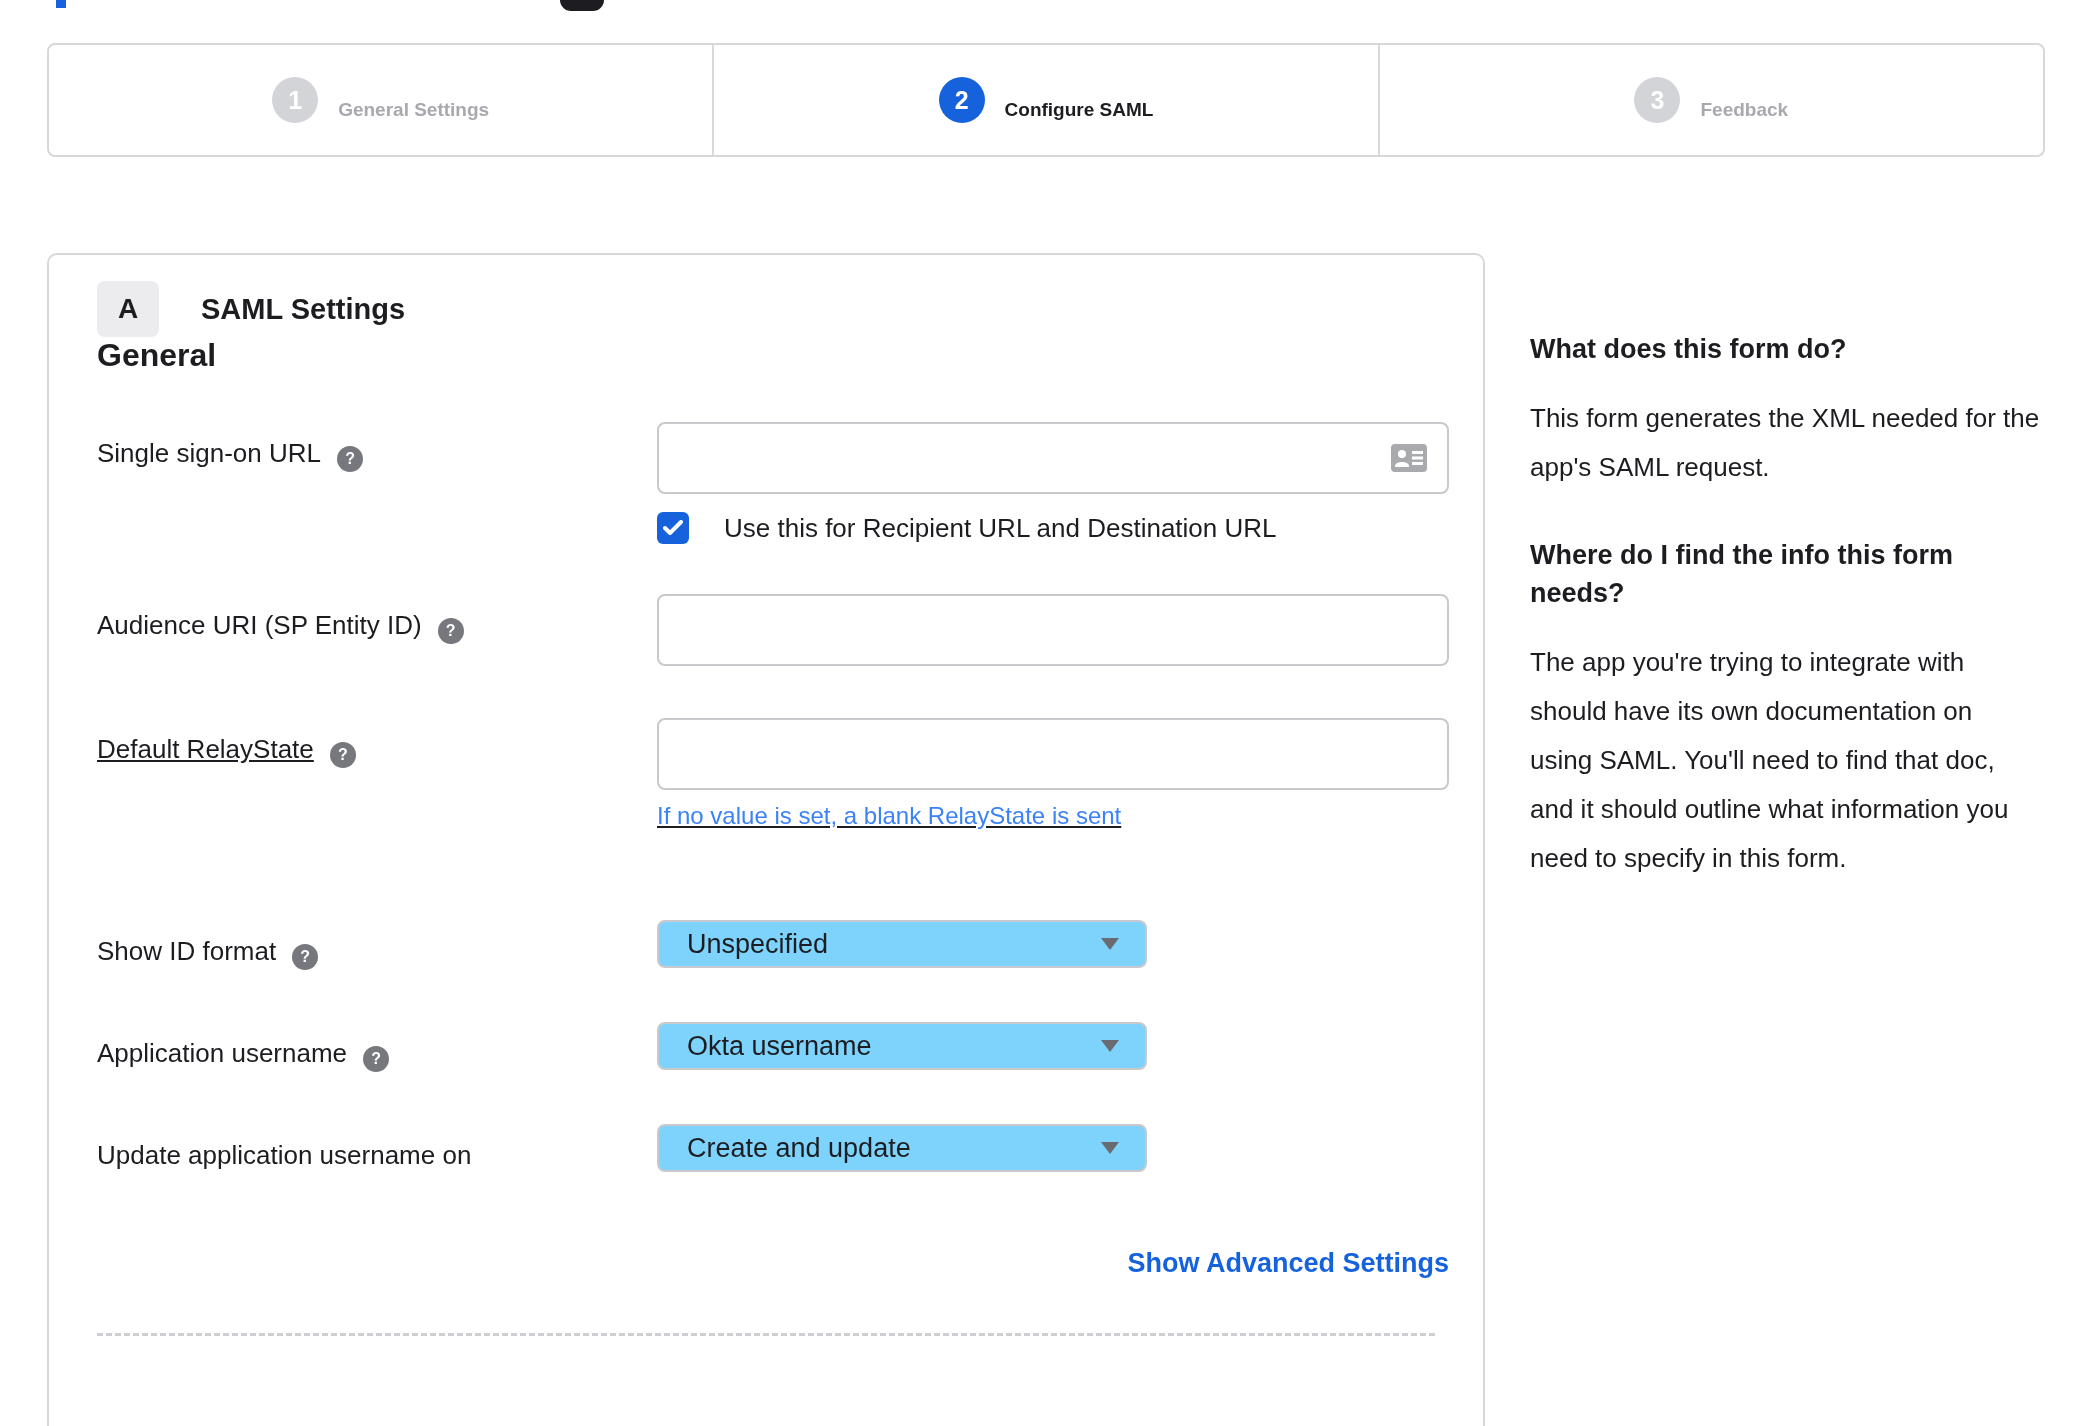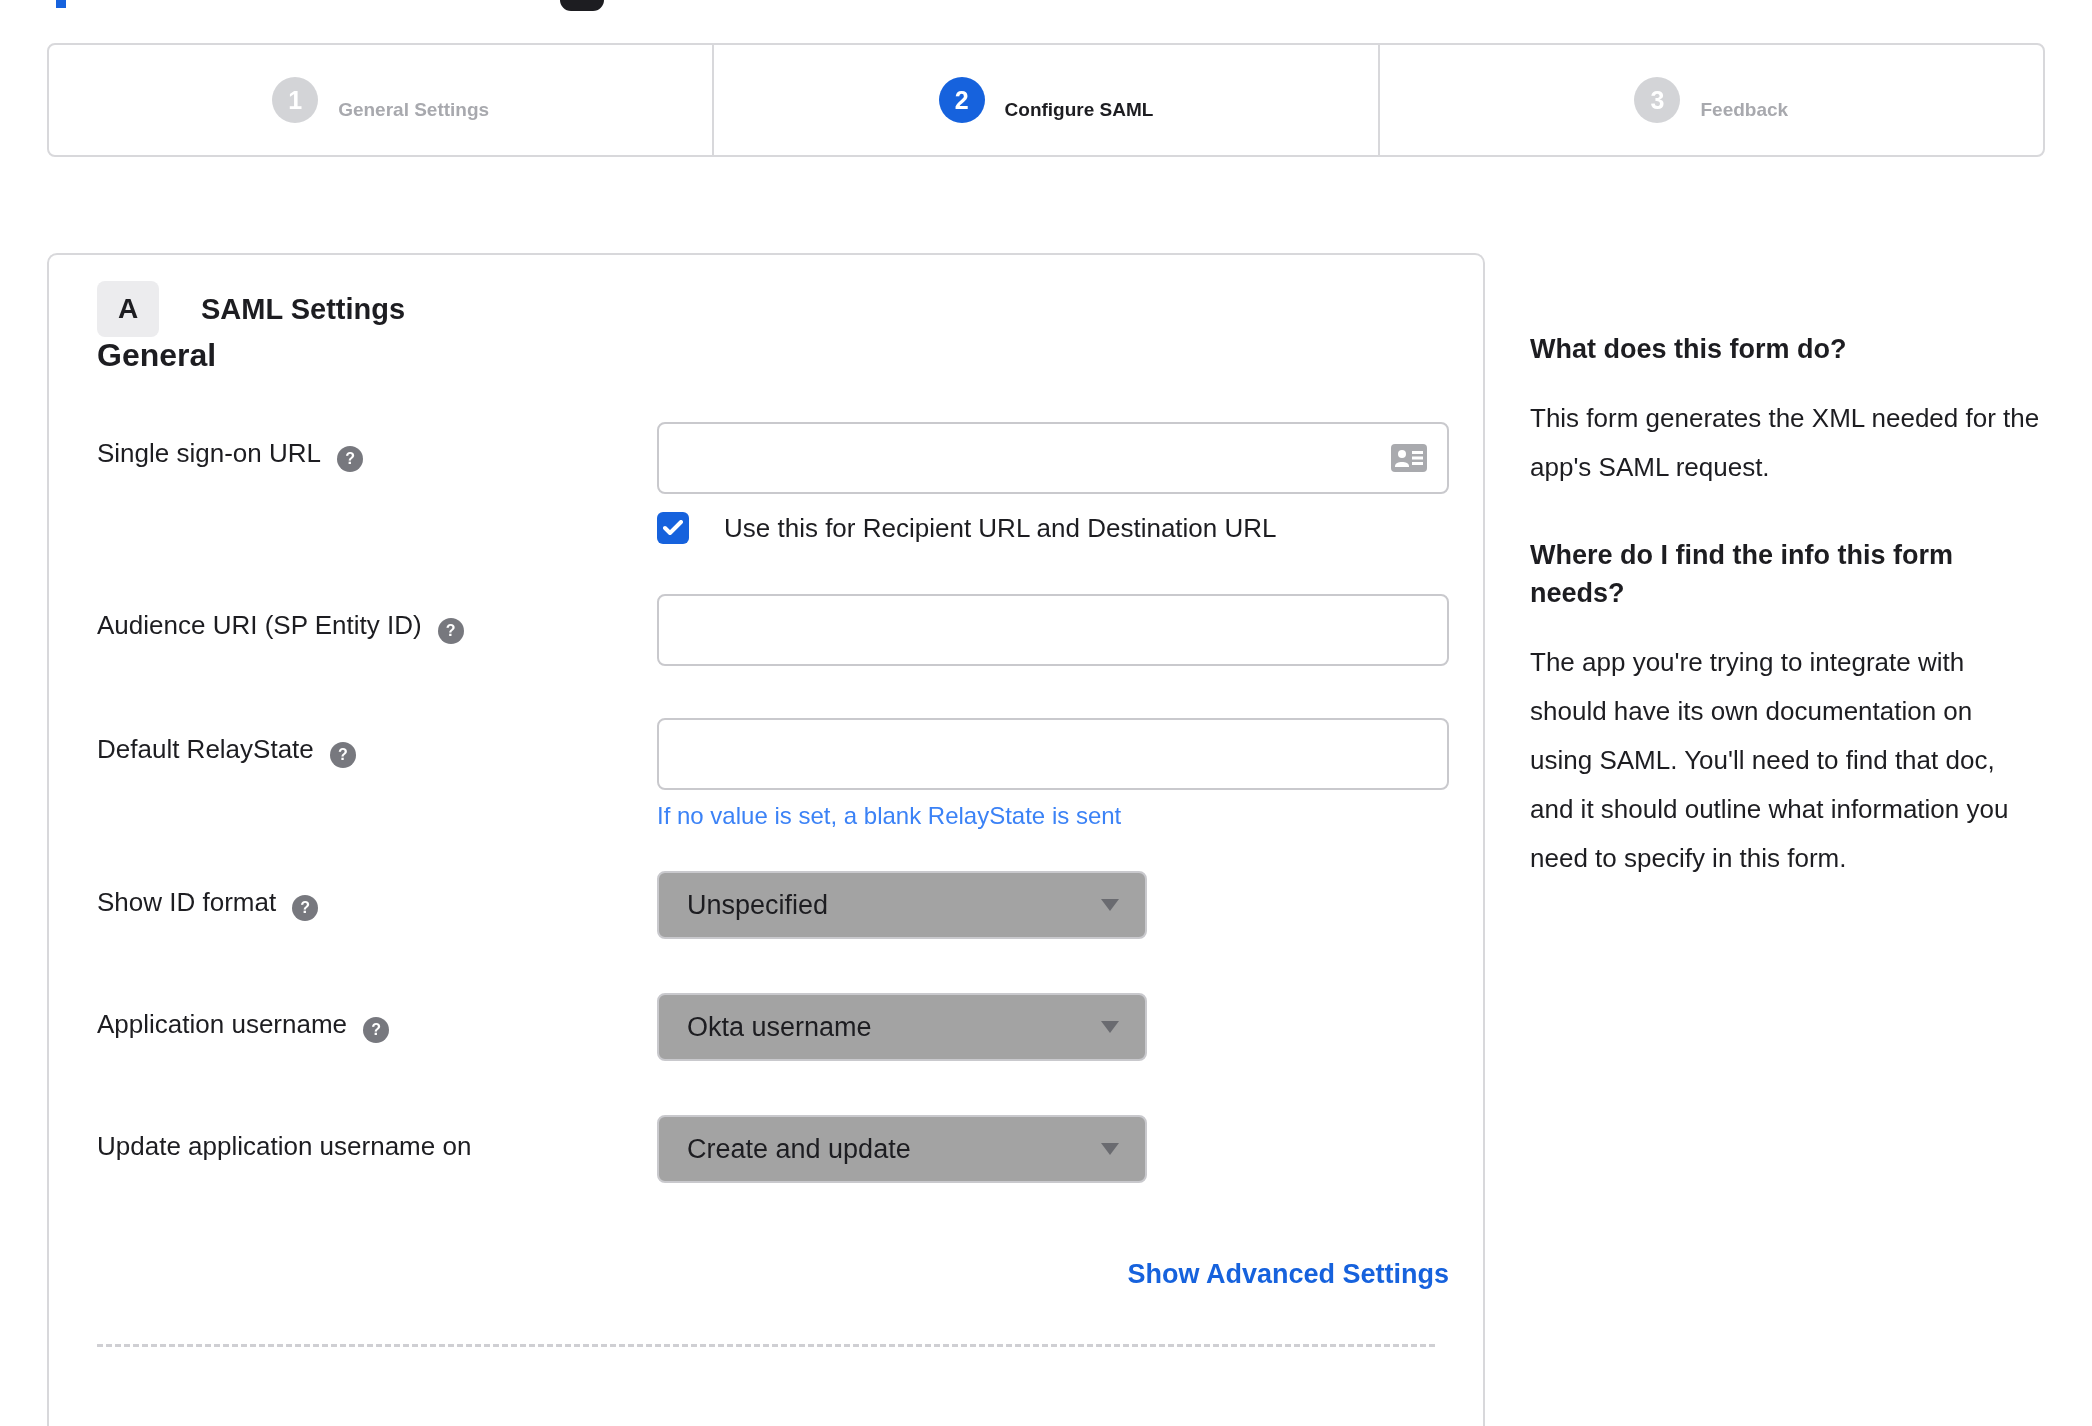--- a/index.html
+++ b/index.html
@@ -70,34 +70,34 @@
   .checkbox-row{display:flex;align-items:center;gap:35px;margin-top:14px;height:40px;}
   .checkbox{
     width:32px;height:32px;border-radius:6px;background:#1662dd;flex:0 0 auto;
     display:flex;align-items:center;justify-content:center;cursor:pointer;
   }
   .checkbox-label{font-size:26px;color:#1d1d21;}
 
   .hint{margin-top:12px;font-size:24px;color:#3b82f6;height:30px;}
 
   .select{
-    width:490px;height:68px;box-sizing:border-box;position:relative;
-    border:2px solid #c9c9cd;border-radius:8px;background:#a3a3a3;
+    width:490px;height:48px;box-sizing:border-box;position:relative;
+    border:2px solid #c9c9cd;border-radius:8px;background:#7dd3fc;
     display:flex;align-items:center;padding:0 60px 0 28px;cursor:pointer;
   }
   .select-value{font-size:27px;color:#1d1d21;}
   .caret{
     position:absolute;right:26px;top:50%;transform:translateY(-50%);
     width:0;height:0;border-left:9px solid transparent;border-right:9px solid transparent;
     border-top:12px solid #6a6b70;
   }
 
   .mb-row1{margin-bottom:46px;}
   .mb-row2{margin-bottom:52px;}
-  .mb-row3{margin-bottom:39px;}
+  .mb-row3{margin-bottom:88px;text-decoration:underline;}
   .mb-row45{margin-bottom:54px;}
 
   .advanced-row{width:1352px;margin-top:76px;display:flex;justify-content:flex-end;font-weight:bold;}
   .advanced-link{color:#1662dd;font-size:27px;text-decoration:none;cursor:pointer;}
 
   .dashed-divider{margin-top:54px;border-top:3px dashed #cfcfd3;width:100%;}
 
   
   .sidebar{position:absolute;left:1530px;top:330px;width:510px;}
   .sidebar-heading{font-size:27px;font-weight:bold;line-height:38px;margin:0 0 26px 0;color:#1d1d21;}

